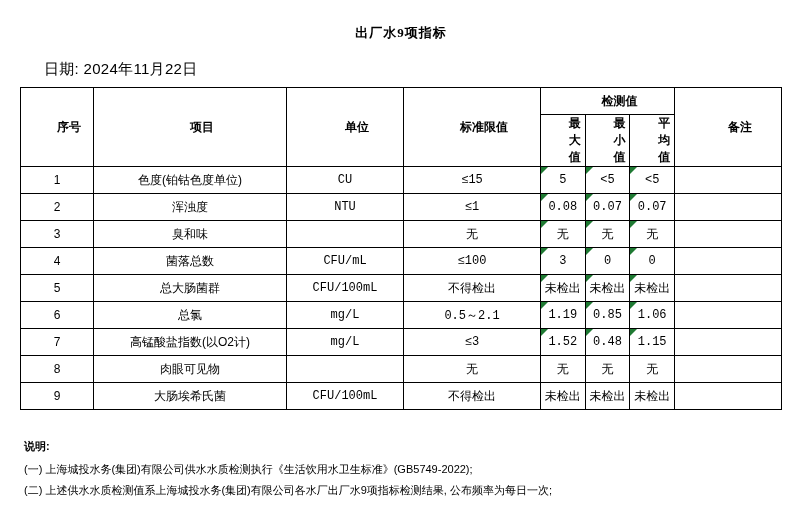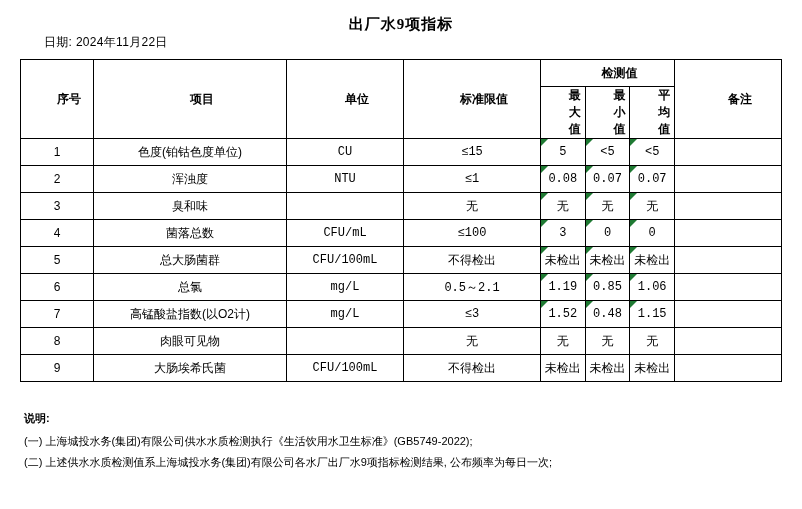--- a/index.html
+++ b/index.html
@@ -16,29 +16,30 @@
     overflow: hidden;
   }
   .page {
     position: relative;
     width: 802px;
     height: 509px;
     box-sizing: border-box;
   }
   .doc-title {
     text-align: center;
-    font-size: 15px;
+    font-size: 13px;
     font-weight: bold;
     letter-spacing: 1px;
-    padding-top: 15px;
+    padding-top: 24px;
     font-family: "Liberation Serif", "DejaVu Serif", serif;
   }
   .date-line {
+    margin-top: 18px;
     margin-left: 44px;
-    font-size: 12px;
+    font-size: 15px;
     letter-spacing: 0.3px;
   }
   table.main {
     border-collapse: collapse;
     margin-left: 20px;
     margin-top: 8px;
     width: 762px;
     table-layout: fixed;
   }
   table.main th, table.main td {

